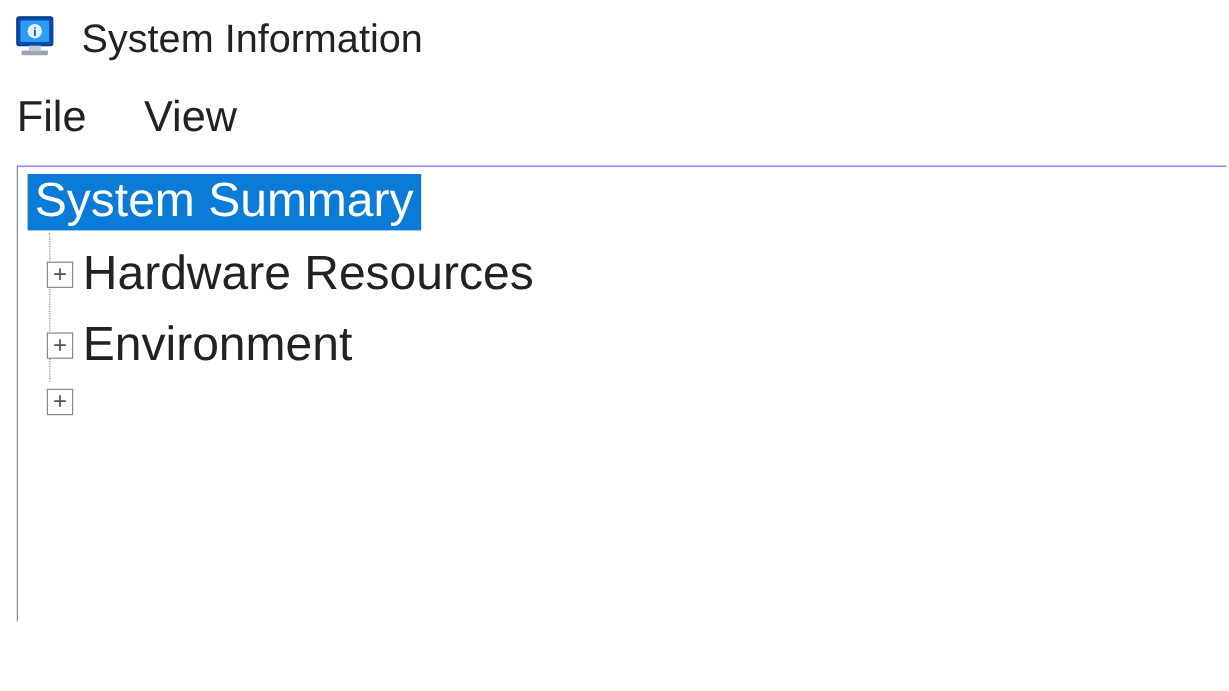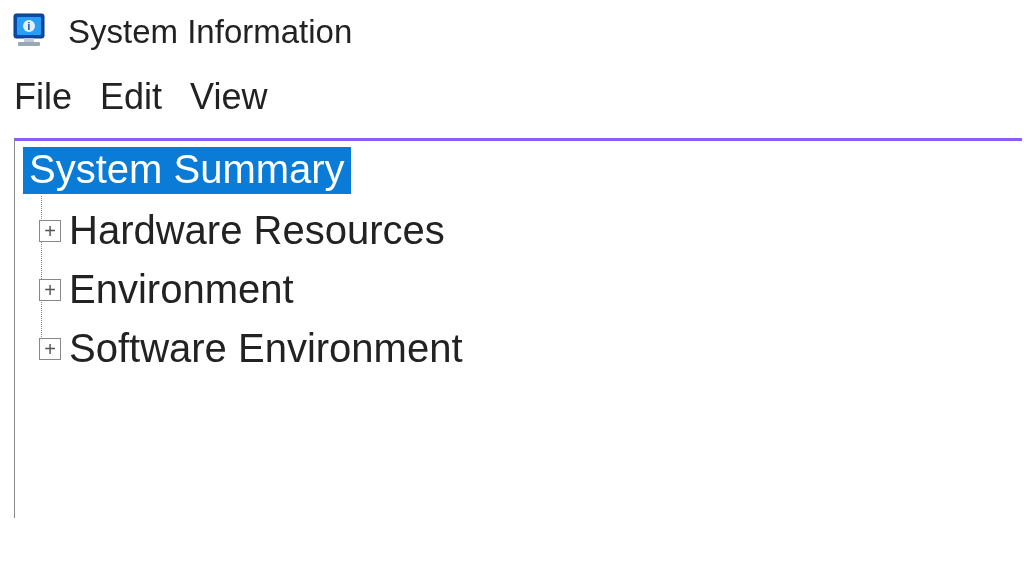--- a/index.html
+++ b/index.html
@@ -21,28 +21,28 @@
       height: 44px;
       position: relative;
     }
     .app-title {
       font-size: 33px;
       font-weight: 400;
       color: #222;
     }
     .menubar {
       display: flex;
-      gap: 28px;
+      gap: 48px;
       padding: 16px 14px 18px 14px;
       font-size: 36px;
       color: #222;
     }
     .menubar span { cursor: default; }
     .content {
-      border-top: 3px solid #8b5cf6;
+      border-top: 1px solid #8b5cf6;
       border-left: 1px solid #8a8a8a;
       margin: 2px 2px 0 14px;
       padding: 6px 0 0 0;
       height: 380px;
       position: relative;
     }
     .tree {
       font-size: 40px;
       color: #222;
       padding-left: 8px;
@@ -109,37 +109,35 @@
       <text x="19" y="20" text-anchor="middle" font-size="10" font-family="Arial" fill="#0a4aa8" font-weight="bold">i</text>
       <rect x="14" y="28" width="10" height="4" fill="#bfcad6"></rect>
       <rect x="8" y="32" width="22" height="4" rx="1" fill="#9aa7b5"></rect>
     </svg>
   </span>
   <span class="app-title">System Information</span>
 </div>
 
 <div class="menubar">
   <span>File</span>
-  <span>Edit</span>
   <span>View</span>
 </div>
 
 <div class="content">
   <div class="tree">
     <div class="node root">
       <span class="label">System Summary</span>
     </div>
     <div class="children">
       <div class="node child">
         <span class="expander">+</span>
         <span>Hardware Resources</span>
       </div>
       <div class="node child">
         <span class="expander">+</span>
         <span>Environment</span>
       </div>
       <div class="node child">
         <span class="expander">+</span>
-        <span>Software Environment</span>
       </div>
     </div>
   </div>
 </div>
 
 </body></html>

